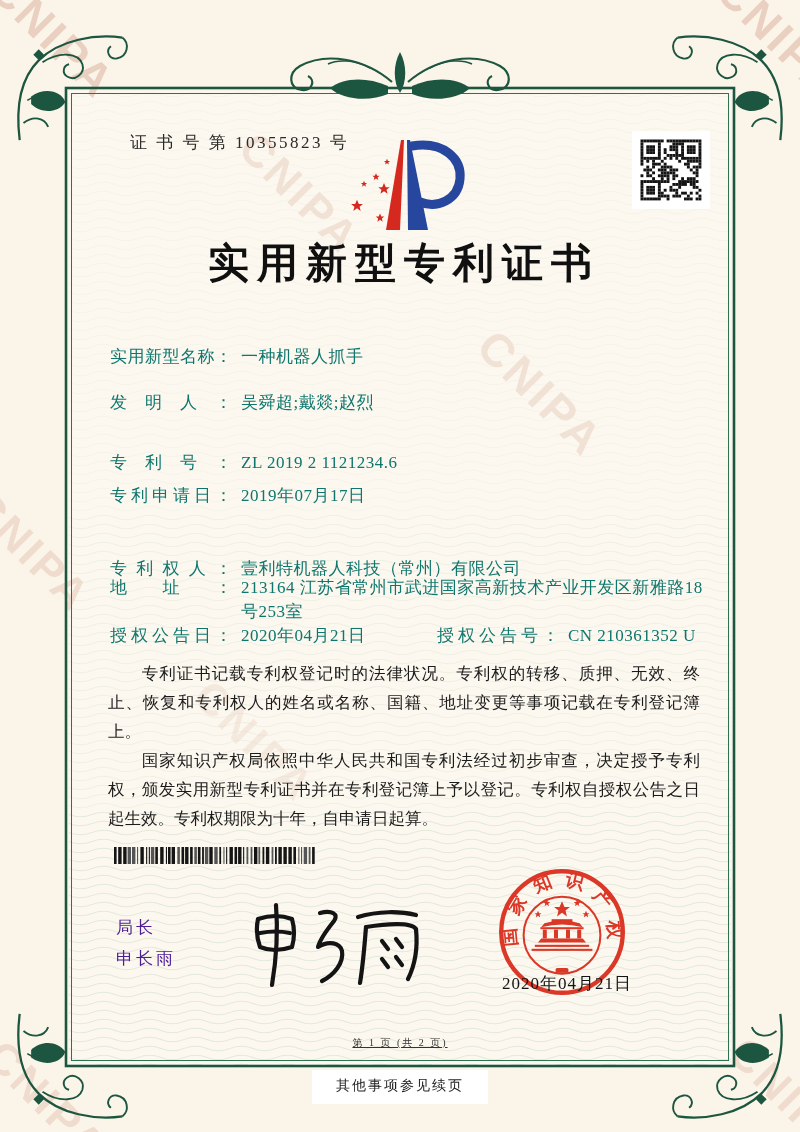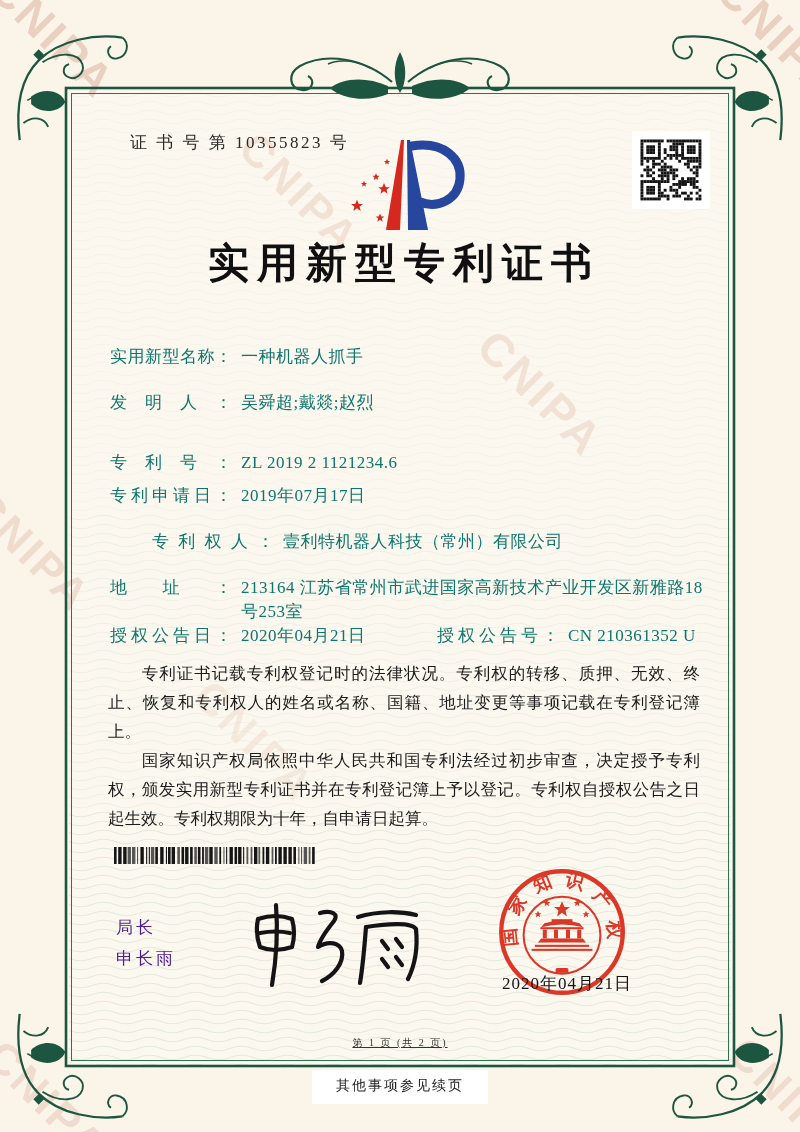--- a/index.html
+++ b/index.html
@@ -350,21 +350,21 @@
       <rect x="66.5" y="66.5" width="2.9" height="2.9" fill="#141414"></rect>
     </svg>
 
   <div class="title">实用新型专利证书</div>
 
   <div id="fields">
       <div class="frow" style="top: 345px;"><span class="flabel">实用新型名称：</span><span class="fvalue">一种机器人抓手</span></div>
       <div class="frow" style="top: 391px;"><span class="flabel">发明人：</span><span class="fvalue">吴舜超;戴燚;赵烈</span></div>
       <div class="frow" style="top: 451px;"><span class="flabel">专利号：</span><span class="fvalue">ZL 2019 2 1121234.6</span></div>
       <div class="frow" style="top: 484px;"><span class="flabel">专利申请日：</span><span class="fvalue">2019年07月17日</span></div>
-      <div class="frow" style="top: 530px; margin-left: 42px;"><span class="flabel">专利权人：</span><span class="fvalue">壹利特机器人科技（常州）有限公司</span></div>
+      <div class="frow" style="top: 557px;"><span class="flabel">专利权人：</span><span class="fvalue">壹利特机器人科技（常州）有限公司</span></div>
       <div class="frow" style="top: 576px;"><span class="flabel">地址：</span><span class="fvalue">213164 江苏省常州市武进国家高新技术产业开发区新雅路18号253室</span></div>
     </div>
 
   <div class="frow" style="top:624px">
     <span class="flabel">授权公告日：</span><span class="fvalue short">2020年04月21日</span><span class="flabel">授权公告号：</span><span class="fvalue" style="width:180px">CN 210361352 U</span>
   </div>
 
   <div class="paras">
     <p>专利证书记载专利权登记时的法律状况。专利权的转移、质押、无效、终止、恢复和专利权人的姓名或名称、国籍、地址变更等事项记载在专利登记簿上。</p>
     <p>国家知识产权局依照中华人民共和国专利法经过初步审查，决定授予专利权，颁发实用新型专利证书并在专利登记簿上予以登记。专利权自授权公告之日起生效。专利权期限为十年，自申请日起算。</p>

